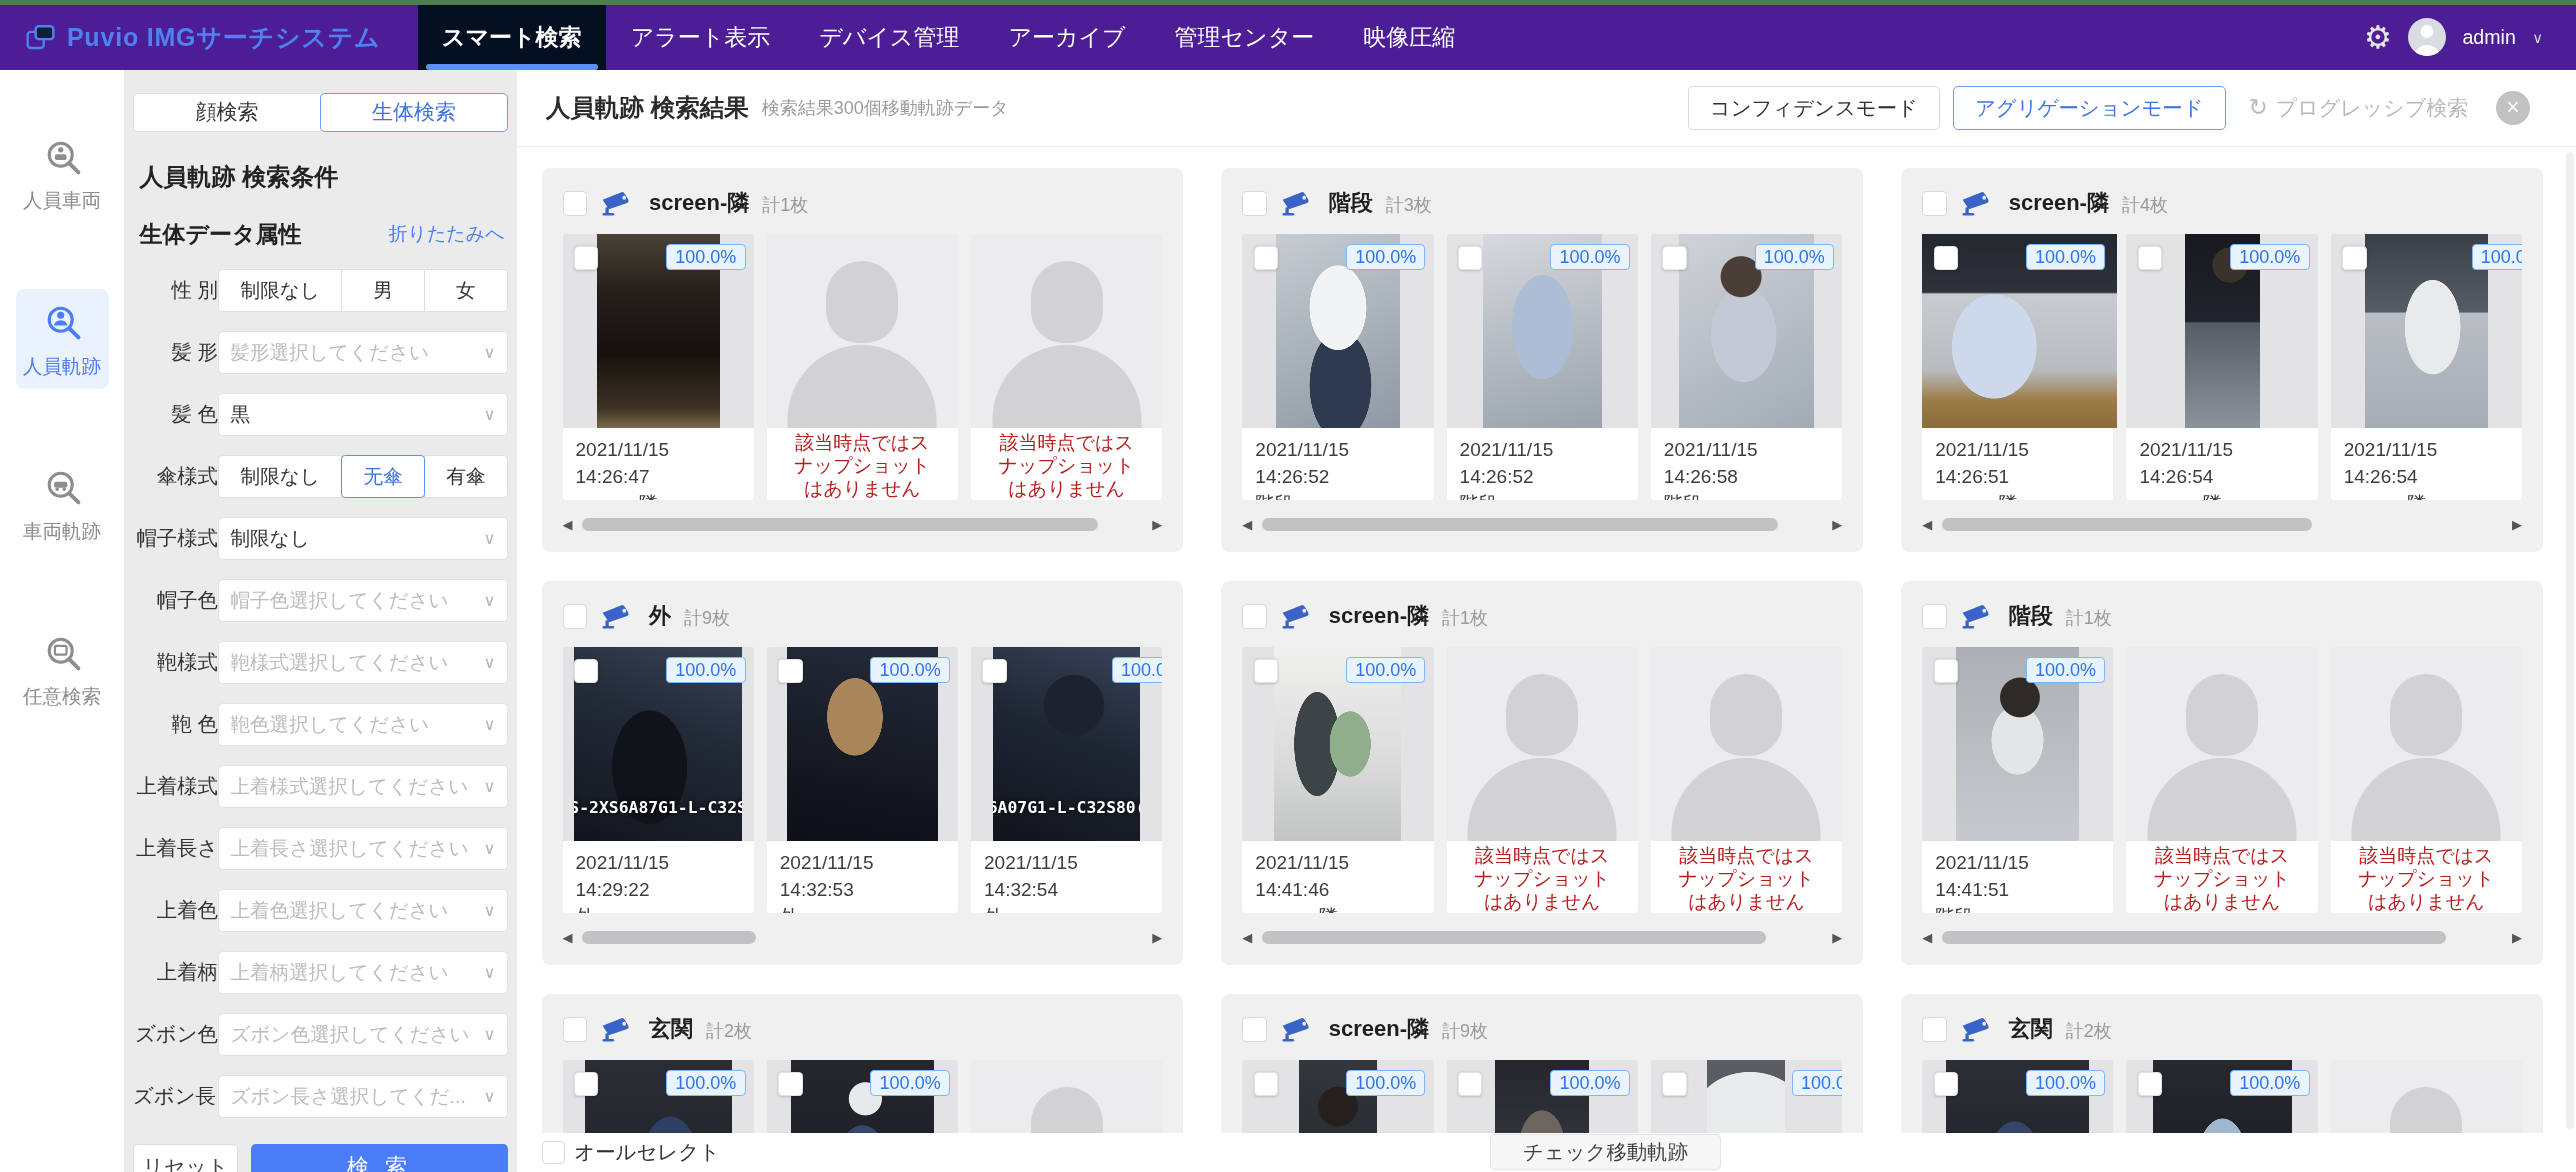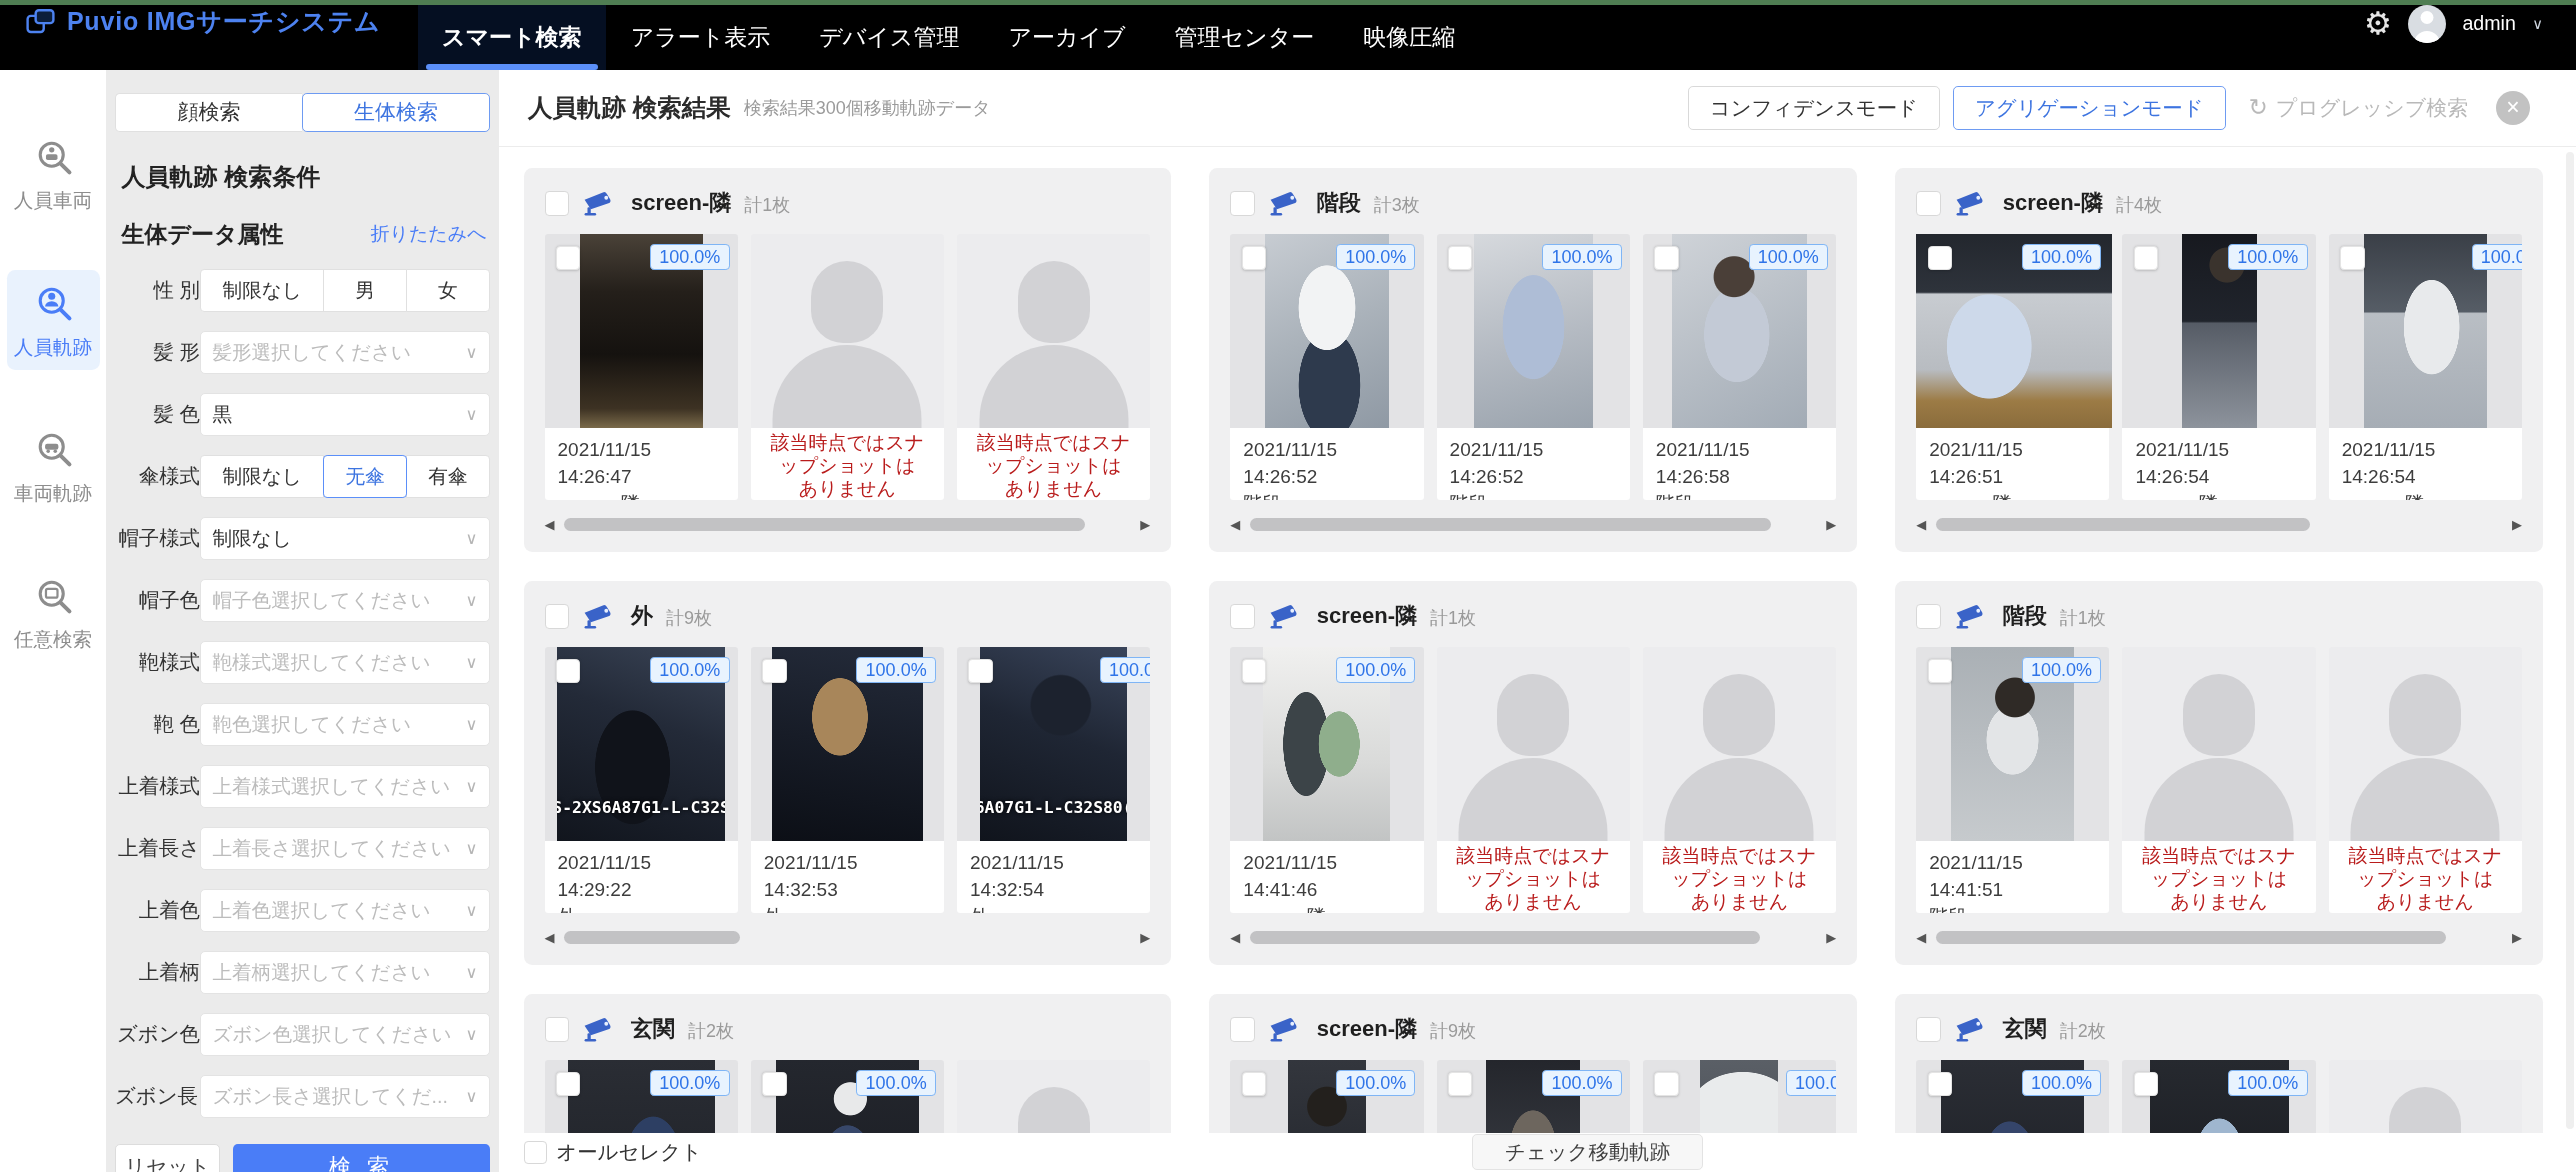--- a/index.html
+++ b/index.html
@@ -1,37 +1,37 @@
 <!DOCTYPE html>
 <html style="font-size:13px"><head>
 <meta charset="utf-8">
 <style>
   html,body{margin:0;padding:0;}
   body{width:2576px;height:1173px;overflow:hidden;background:#fff;
        font-family:"Liberation Sans","DejaVu Sans",sans-serif;-webkit-font-smoothing:antialiased;}
   .topstrip{height:4.9px;background:#4f7d52;}
   
-  .nav{height:65px;background:#000000;display:flex;align-items:flex-start;color:#fff;}
+  .nav{height:65px;background:#4c1d95;display:flex;align-items:center;color:#fff;}
   .logo{display:flex;align-items:center;gap:11.4px;margin:0 33px 0 24.5px;width:360px;flex:none;}
   .logo-text{color:#4d82f0;font-size:25px;font-weight:bold;letter-spacing:0.8px;}
   .nav-tabs{display:flex;height:100%;}
   .nav-tab{padding:0 24.5px;display:flex;align-items:center;font-size:23px;position:relative;cursor:pointer;white-space:nowrap;}
   .nav-tab.active{background:#050f22;font-weight:bold;}
   .nav-tab.active::after{content:'';position:absolute;left:8.2px;right:8.2px;bottom:0;height:5.7px;background:#5b8ff9;border-radius:3.3px;}
   .nav-right{margin-left:auto;display:flex;align-items:center;gap:16.4px;margin-right:33px;}
   .gear{font-size:31px;color:#e6e6e6;line-height:1;}
   .avatar{width:38px;height:38px;border-radius:50%;background:#d9dde2;position:relative;overflow:hidden;flex:none;}
   .av-head{position:absolute;top:6.5px;left:50%;transform:translateX(-50%);width:13px;height:13px;border-radius:50%;background:#fff;}
   .av-body{position:absolute;bottom:-4.9px;left:50%;transform:translateX(-50%);width:26px;height:16.4px;border-radius:13px 13px 0 0;background:#fff;}
   .admin{font-size:19.6px;color:#fff;}
   .chev-sm{font-size:14.7px;color:#cfd6e0;}
   
   .main{display:flex;height:1102px;}
   
-  .rail{width:106px;background:#fff;padding-top:54px;display:flex;flex-direction:column;gap:46px;align-items:center;flex:none;}
+  .rail{width:124px;background:#fff;padding-top:54px;display:flex;flex-direction:column;gap:65px;align-items:center;flex:none;}
   .rail-item{width:93px;padding:13px 0 9.8px;display:flex;flex-direction:column;align-items:center;gap:6.5px;color:#8d8d8d;font-size:19.6px;border-radius:8.2px;cursor:pointer;}
   .rail-item.active{background:#e9f2fd;color:#4a7df7;}
   .rail-item svg{width:39px;height:39px;}
   
   .panel{width:393px;background:#ebebeb;padding:23px 9px;box-sizing:border-box;flex:none;overflow:hidden;}
   .ptabs{display:flex;}
   .ptab{flex:1;height:39px;display:flex;align-items:center;justify-content:center;background:#fff;border:1.6px solid #e0e0e0;font-size:21px;color:#333;box-sizing:border-box;cursor:pointer;}
   .ptab:first-child{border-radius:4.9px 0 0 4.9px;border-right:none;}
   .ptab.active{border:1.6px solid #6e9bf2;color:#3d74e0;border-radius:4.9px;}
   .ptitle{margin:29px 0 0 6.5px;font-size:24px;font-weight:bold;color:#222;}

